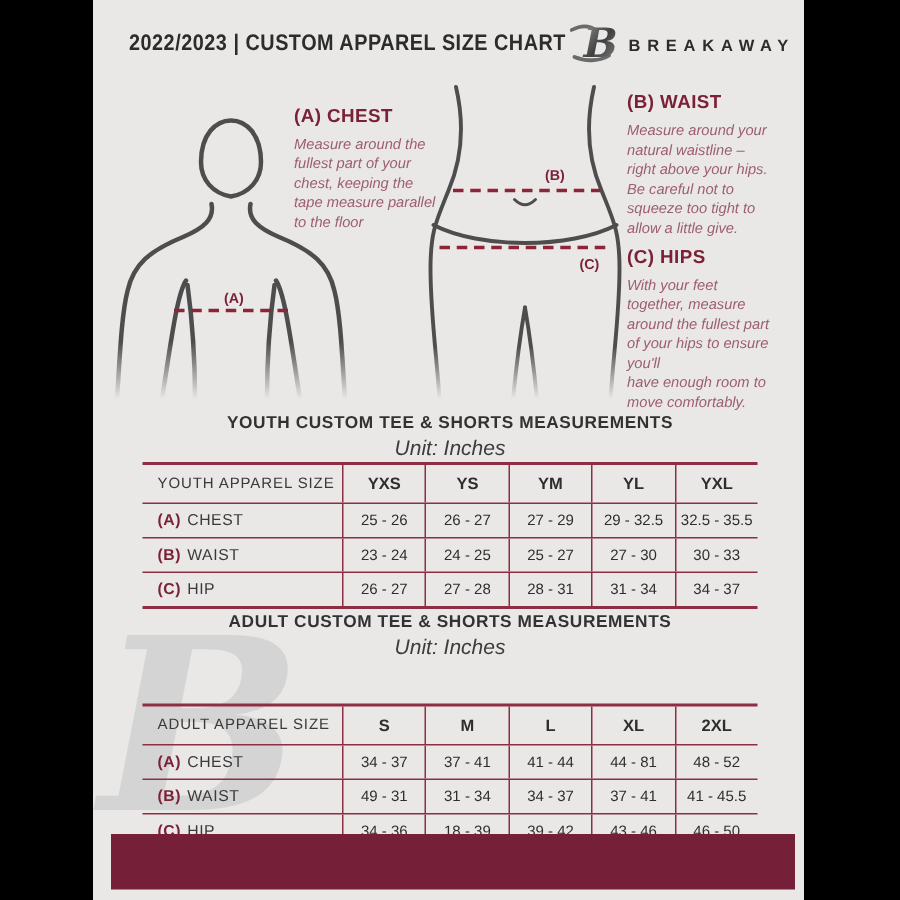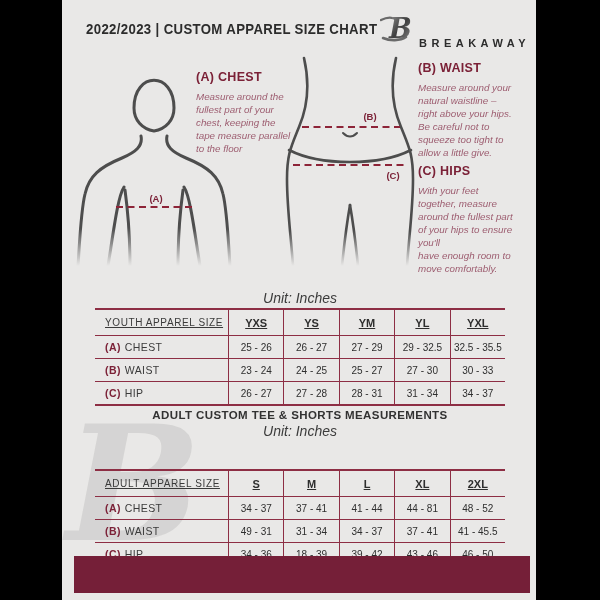--- a/index.html
+++ b/index.html
@@ -12,21 +12,21 @@
     background:#e9e8e7;overflow:hidden;
   }
   
   .header-title{
     position:absolute;left:24px;top:20px;font-size:15px;font-weight:bold;
     color:#2c2c2c;letter-spacing:0.4px;white-space:nowrap;
     transform:scaleX(0.88);transform-origin:left top;
   }
   .logo-svg{position:absolute;left:318px;top:12px;}
   .brand{
-    position:absolute;left:357px;top:37px;font-size:11px;font-weight:bold;
+    position:absolute;left:357px;top:25px;font-size:11px;font-weight:bold;
     letter-spacing:4.5px;color:#2c2c2c;white-space:nowrap;
   }
   
   .fig{position:absolute;}
   .fig-torso{left:8px;top:56px;}
   .fig-lower{left:218px;top:56px;}
   .guide-block{position:absolute;}
   #guide-chest{left:134px;top:70px;width:120px;}
   #guide-waist{left:356px;top:61px;width:114px;}
   #guide-hips{left:356px;top:164px;width:114px;}
@@ -49,21 +49,21 @@
   .size-table{
     position:absolute;left:33px;width:410px;
     border-top:2px solid #8d2e44;border-bottom:2px solid #8d2e44;
   }
   .t-row{display:grid;grid-template-columns:133px repeat(5,1fr);}
   .t-row + .t-row{border-top:1.5px solid #8d2e44;}
   .t-cell{
     display:flex;align-items:center;justify-content:center;
     border-left:1.5px solid #8d2e44;font-size:10px;color:#2e2e2e;height:22px;
   }
-  .t-row.head .t-cell{height:25px;font-weight:bold;font-size:11px;text-decoration:underline;}
+  .t-row.head .t-cell{height:25px;font-weight:bold;font-size:11px;}
   .t-cell.lbl{justify-content:flex-start;padding-left:10px;border-left:none;letter-spacing:0.4px;font-size:10.5px;color:#3a3a3a;}
   .t-row.head .t-cell.lbl{font-weight:normal;font-size:10px;letter-spacing:0.6px;}
   .prefix{color:#7b2137;font-weight:bold;margin-right:4px;}
   
   .watermark{
     position:absolute;left:4px;top:404px;line-height:1;
     font-family:"DejaVu Serif",serif;font-style:italic;font-weight:bold;
     font-size:160px;color:rgba(70,70,70,0.12);
   }
   .footer-bar{
@@ -158,20 +158,21 @@
   <div class="guide-block" id="guide-waist">
     <div class="guide-heading">(B) WAIST</div>
     <div class="guide-body">Measure around your
 natural waistline –
 right above your hips.
 Be careful not to
 squeeze too tight to
 allow a little give.</div>
   </div>
 
+  <div class="section-title" id="youth-title">YOUTH CUSTOM TEE &amp; SHORTS MEASUREMENTS</div>
   <div class="section-unit" id="youth-unit">Unit: Inches</div>
   <div class="size-table" id="youth-table">
     <div class="t-row head">
       <div class="t-cell lbl">YOUTH APPAREL SIZE</div>
       <div class="t-cell">YXS</div>
       <div class="t-cell">YS</div>
       <div class="t-cell">YM</div>
       <div class="t-cell">YL</div>
       <div class="t-cell">YXL</div>
     </div>

